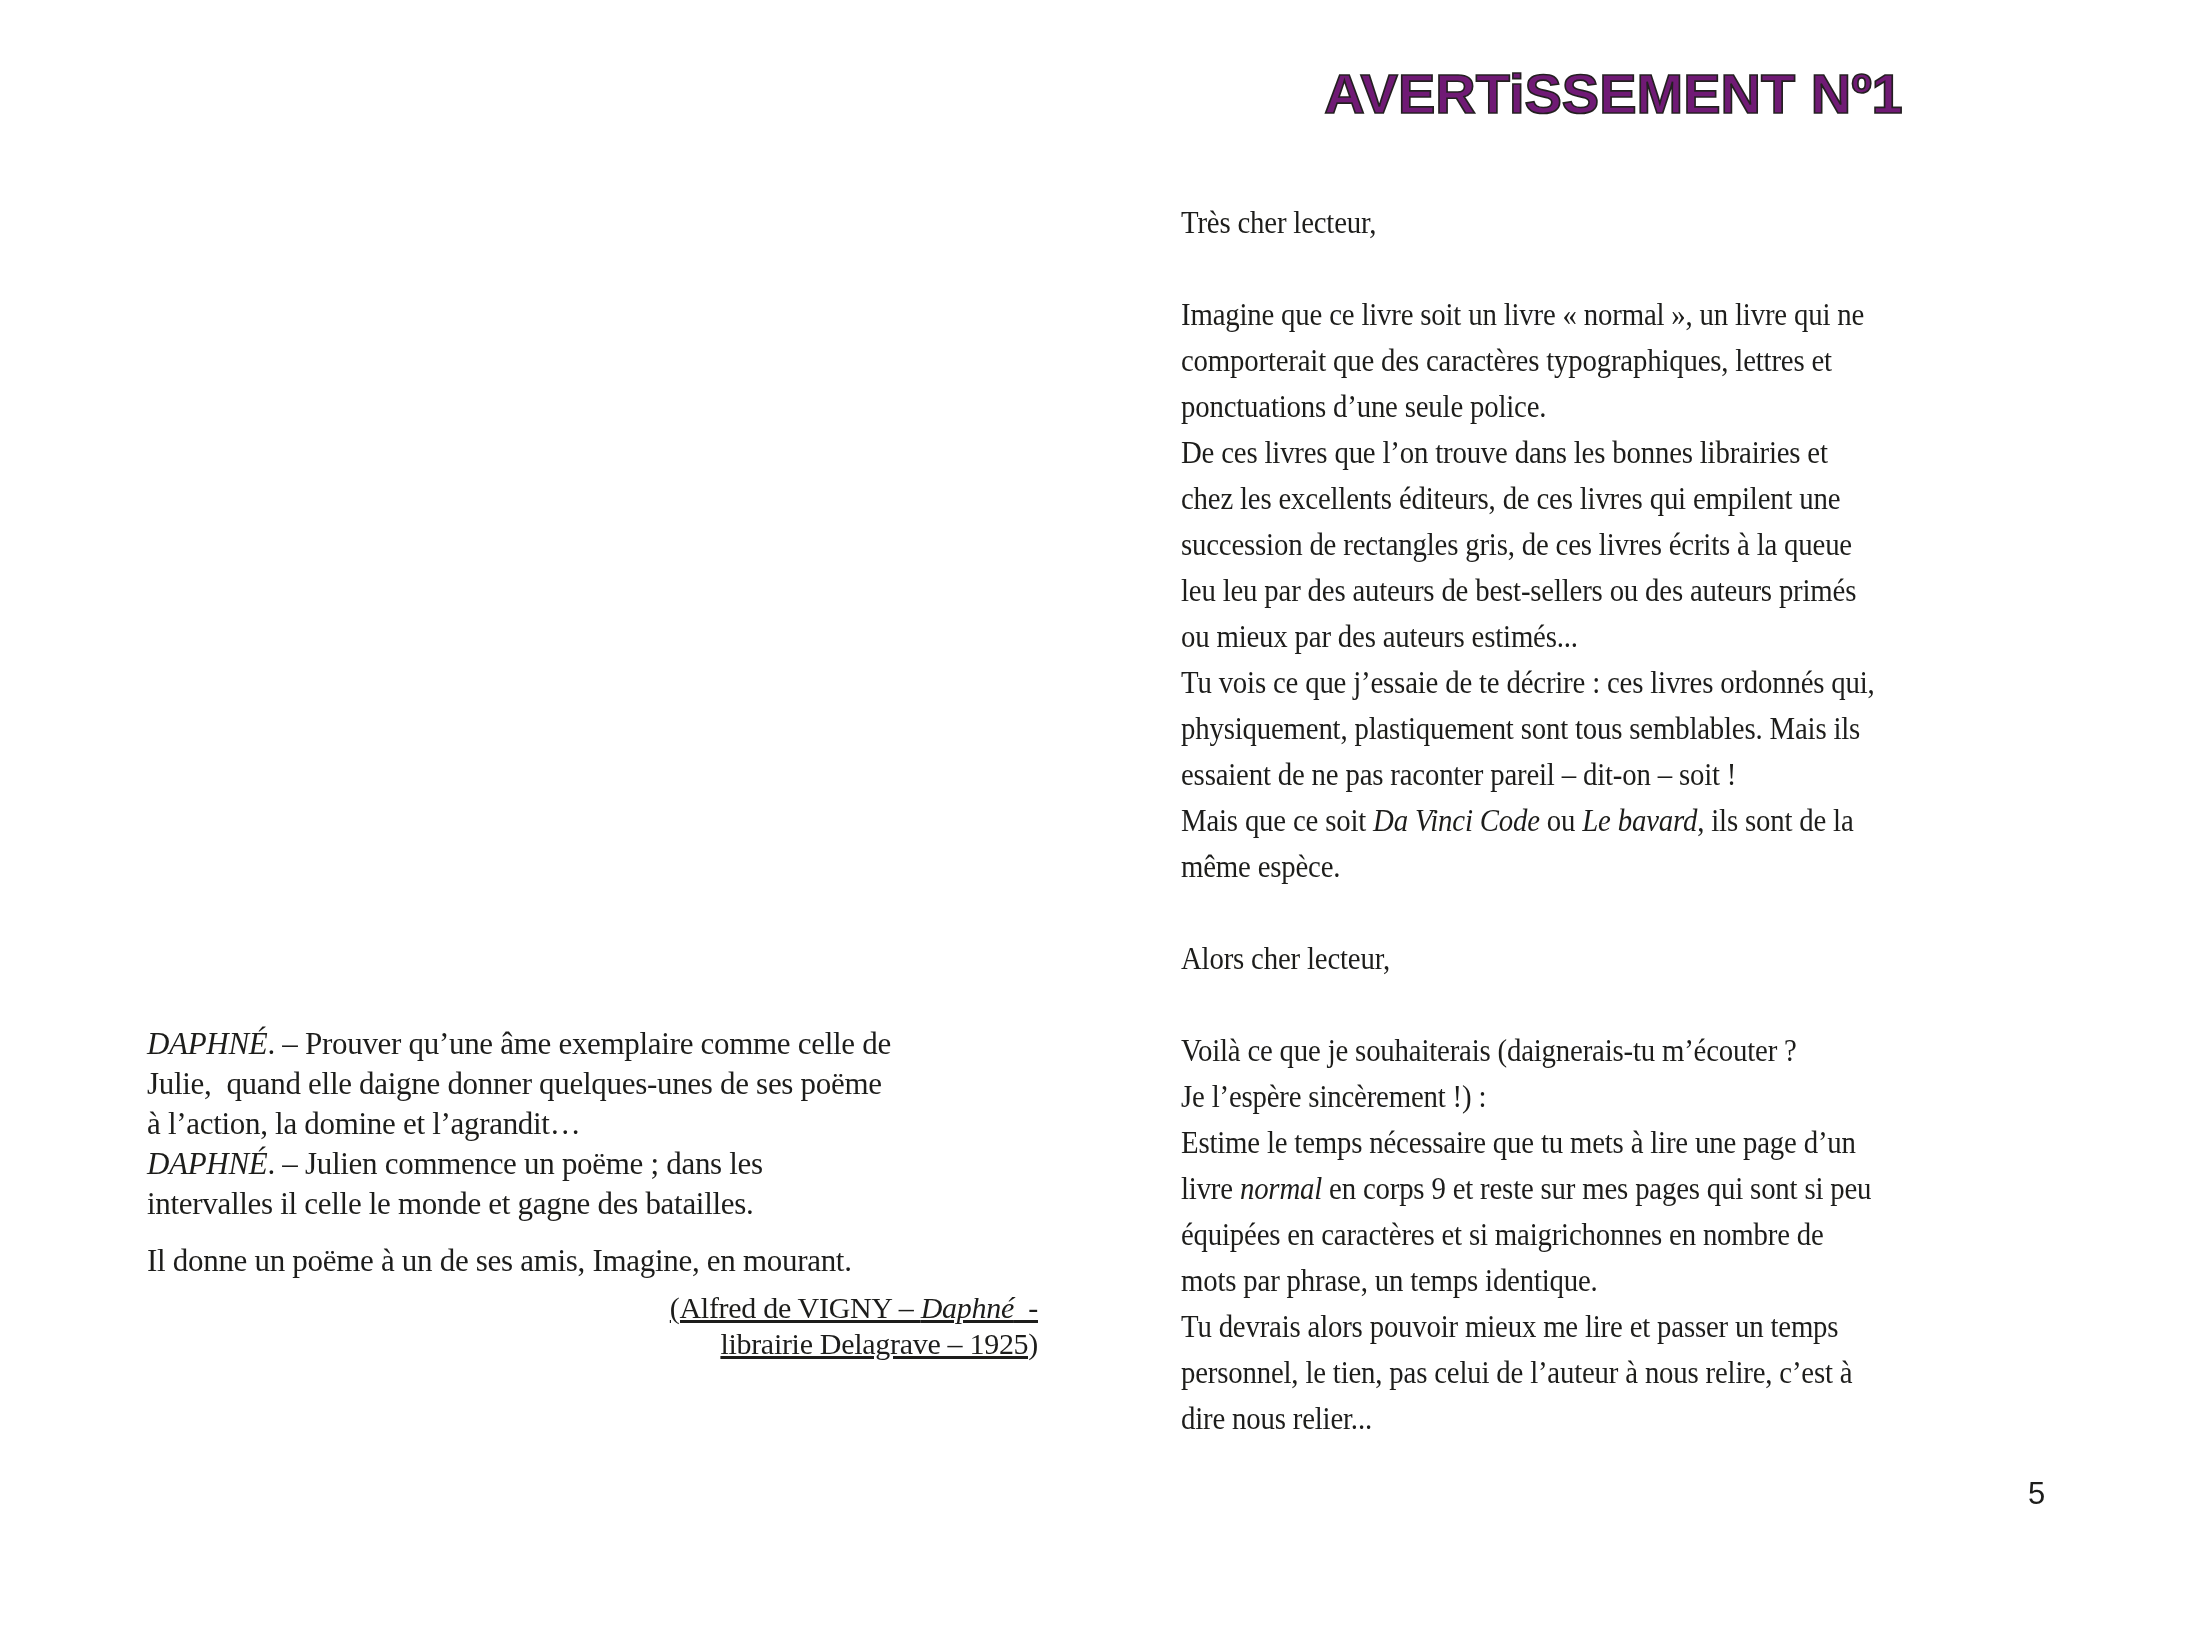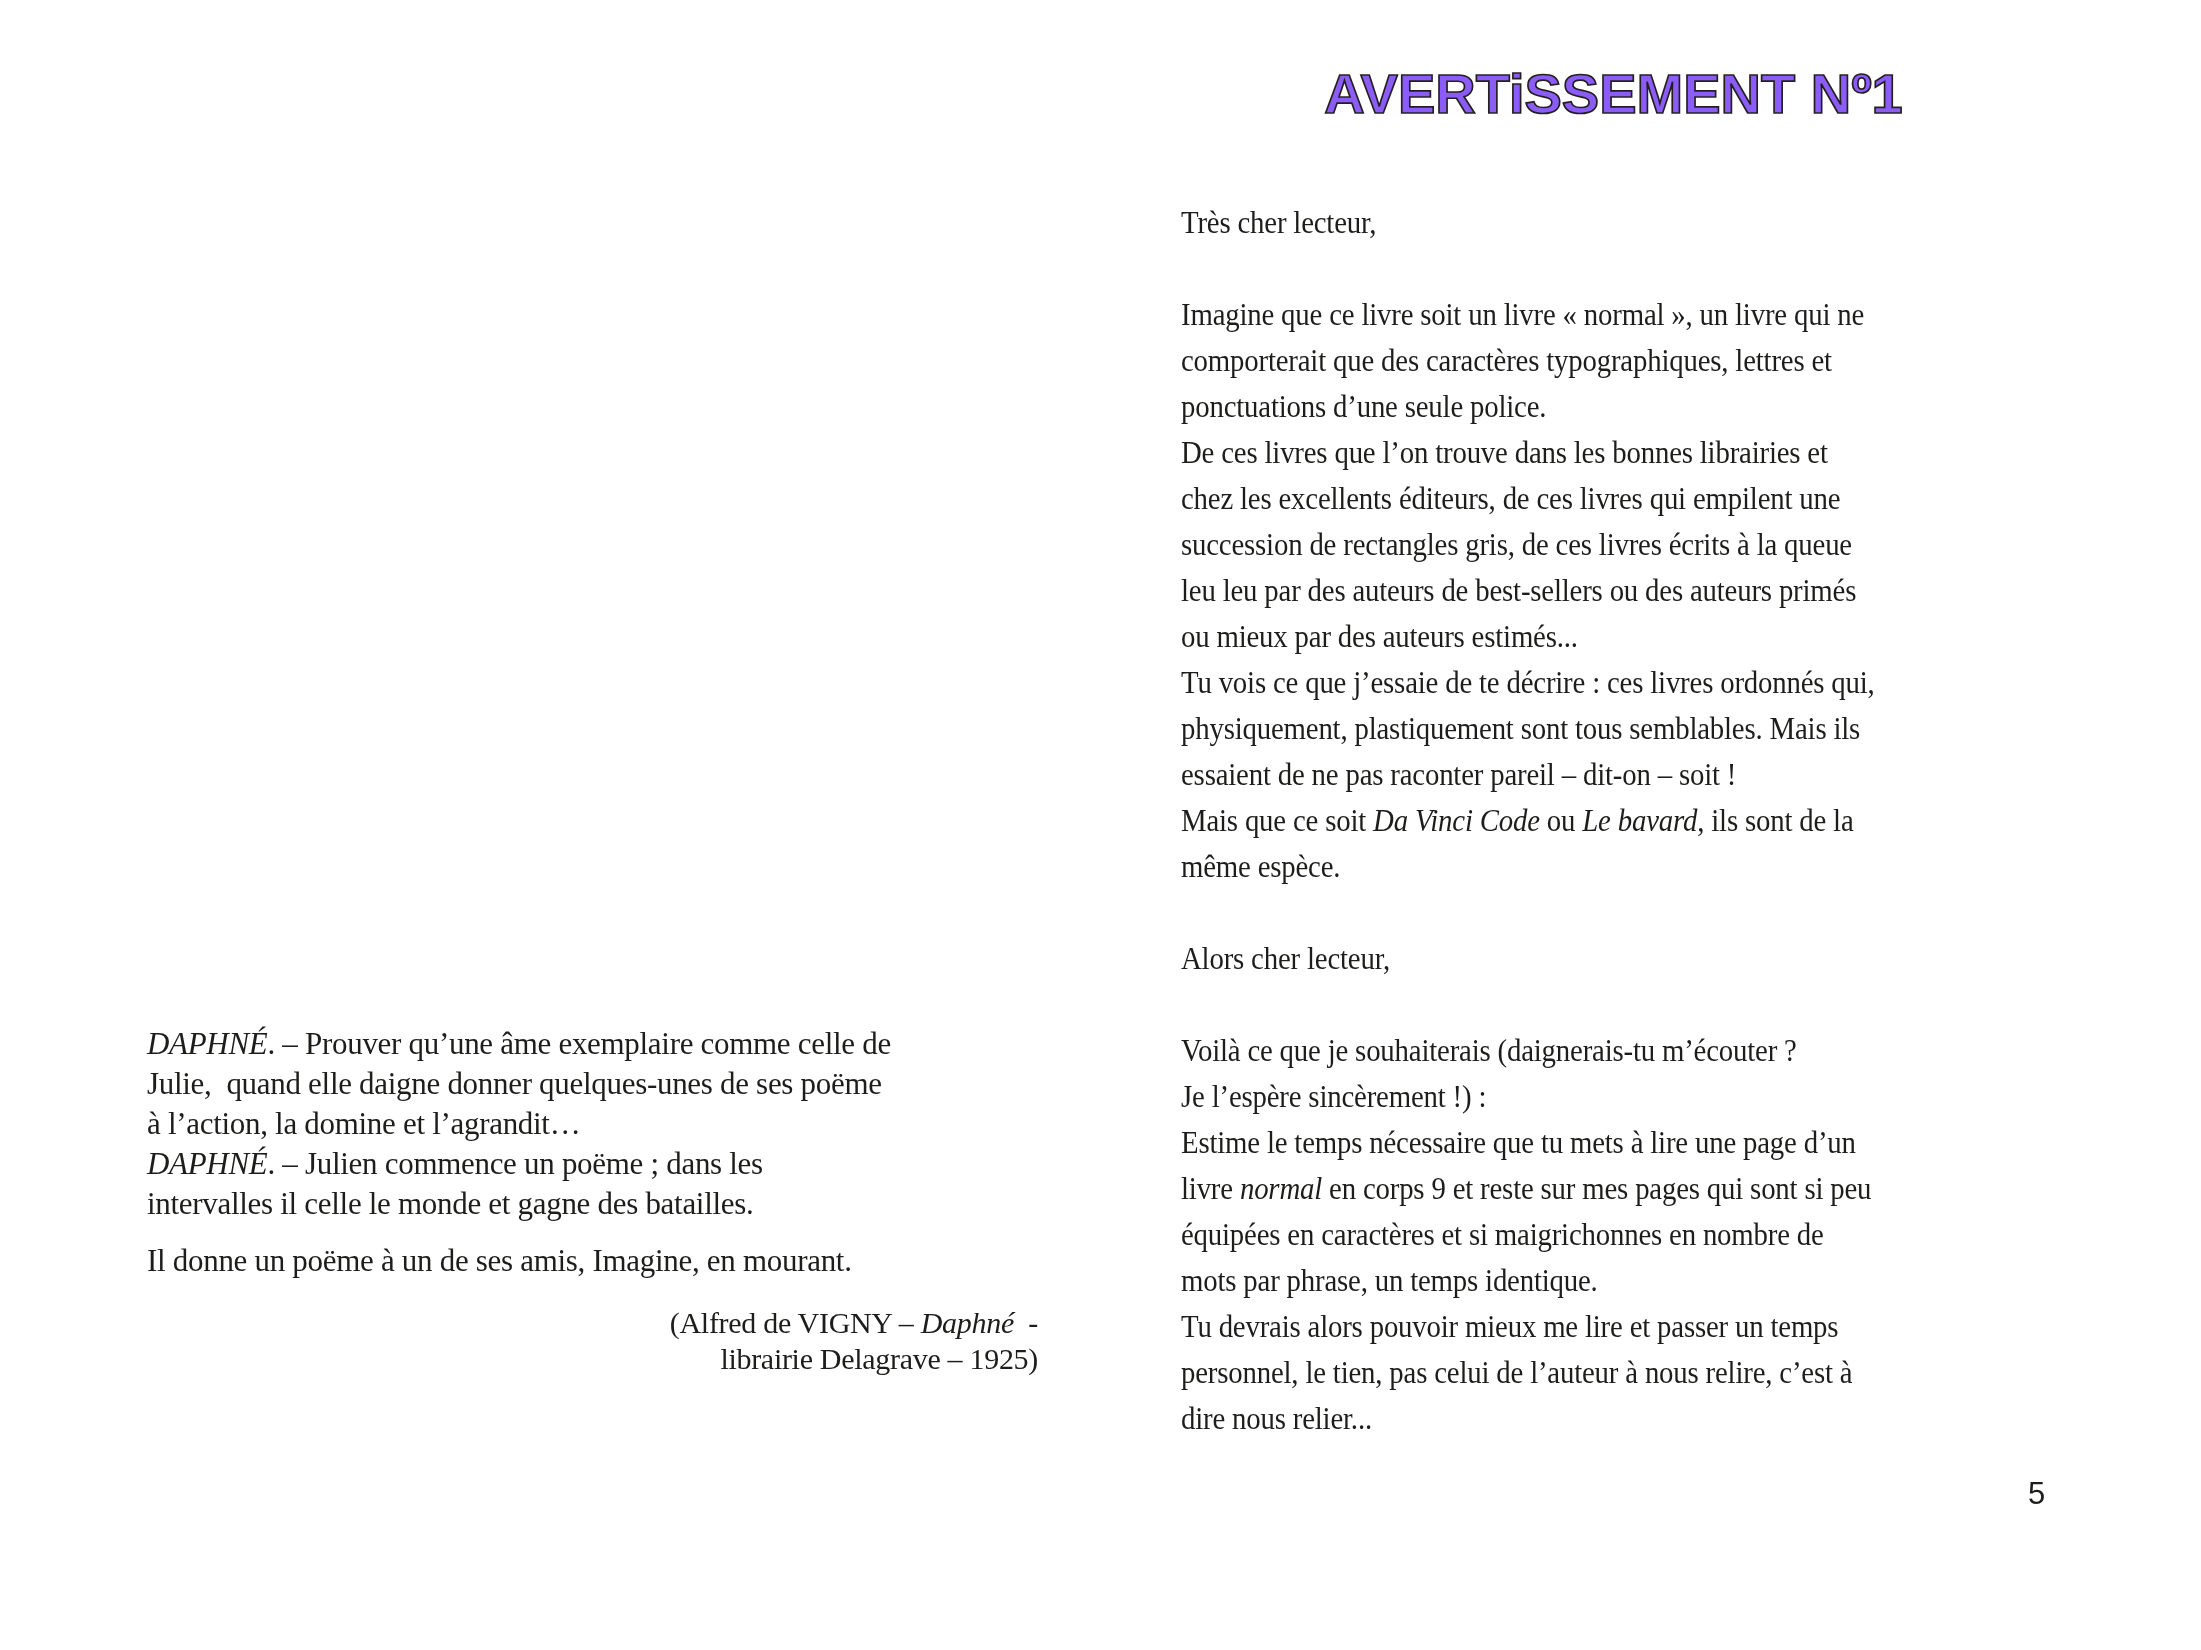--- a/index.html
+++ b/index.html
@@ -36,41 +36,42 @@
     line-height: 40px;
     letter-spacing: -0.3px;
   }
   #left-closing {
     margin-top: 16.6px;
     font-size: 31px;
     line-height: 40px;
     letter-spacing: -0.3px;
   }
   #left-citation {
-    margin-top: 24px;
+    margin-top: 9px;
     text-align: right;
+    text-decoration: underline;
   }
   #left-citation .line {
     font-size: 30px;
     line-height: 36px;
     letter-spacing: -0.3px;
   }
 
   
   #right-title {
     position: absolute;
     left: 1181px;
     top: 66px;
     width: 865px;
     text-align: center;
     font-family: "Liberation Sans", "DejaVu Sans", sans-serif;
     font-weight: 700;
     font-size: 56px;
     line-height: 56px;
-    color: #8b5cf6;
+    color: #701a75;
     -webkit-text-stroke: 1.7px #231f20;
     letter-spacing: 0px;
   }
   #right-body {
     position: absolute;
     left: 1181px;
     top: 199px;
     width: 978px;
     transform: scaleX(0.90);
     transform-origin: left top;

